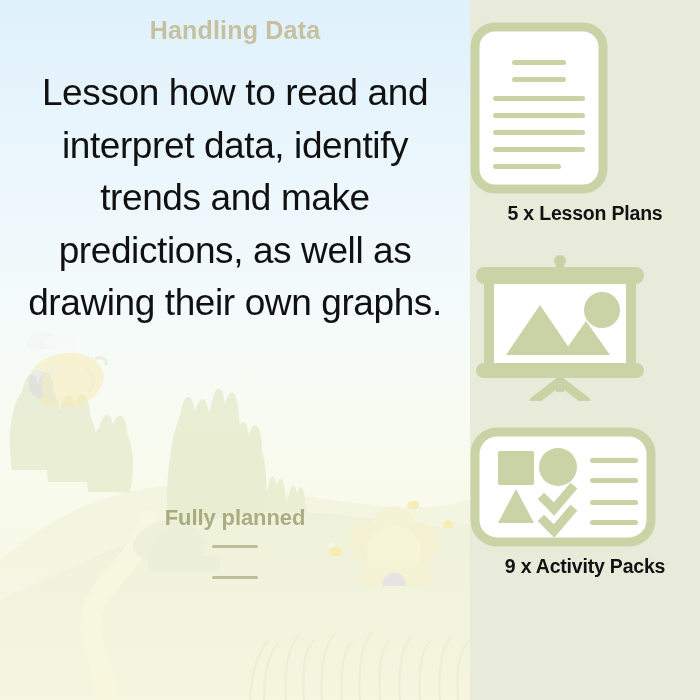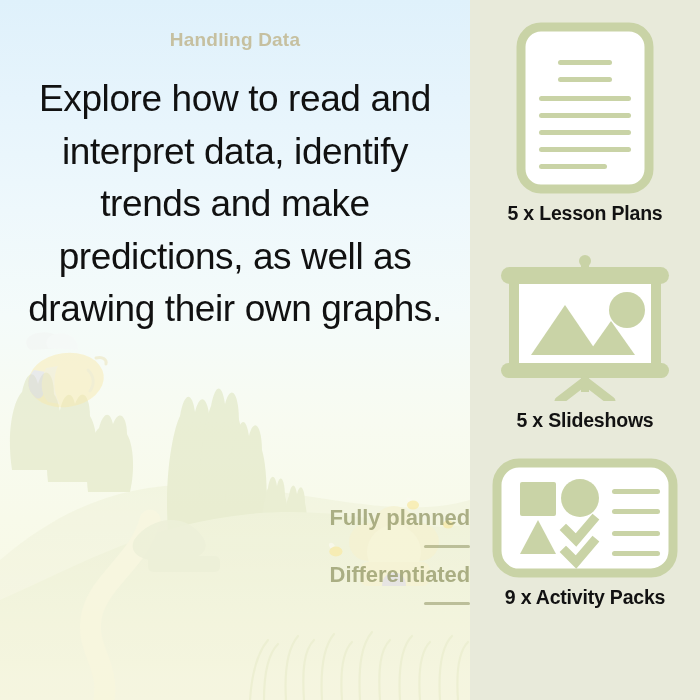--- a/index.html
+++ b/index.html
@@ -47,22 +47,22 @@
 
   .left-content {
     position: absolute;
     inset: 0;
     display: flex;
     flex-direction: column;
     align-items: center;
   }
 
   .poster-title {
-    margin-top: 29px;
-    font-size: 19px;
+    margin-top: 16px;
+    font-size: 25px;
     font-weight: bold;
     letter-spacing: 0.2px;
     color: #c6c0a0;
     text-align: center;
   }
 
   .description {
     margin-top: 22px;
     width: 420px;
     text-align: center;
@@ -73,21 +73,21 @@
     letter-spacing: -0.4px;
   }
 
   .features {
     position: absolute;
     left: 0;
     right: 0;
     top: 505px;
     display: flex;
     flex-direction: column;
-    align-items: flex-end;
+    align-items: center;
   }
   .feature-line {
     font-size: 22px;
     font-weight: bold;
     color: #8f9462;
     opacity: 0.72;
     letter-spacing: -0.1px;
     text-align: center;
   }
   .feature-divider {
@@ -108,21 +108,20 @@
     flex-direction: column;
     align-items: center;
     justify-content: flex-start;
     padding-top: 22px;
     box-sizing: border-box;
   }
 
   .resource-item {
     display: flex;
     flex-direction: column;
-    align-items: center;
     width: 100%;
   }
   .resource-item.item-lesson  { margin-bottom: 26px; }
   .resource-item.item-slides  { margin-bottom: 26px; }
 
   .resource-label {
     font-size: 19.5px;
     font-weight: 600;
     color: #121212;
     text-align: center;
@@ -239,27 +238,26 @@
         <path d="M30,36 C 22,44 22,56 32,64 C 40,68 44,50 42,38 Z" fill="#d9d6e0"></path>
         <path d="M42,34 C 36,48 36,58 44,68 L56,70 C 48,56 50,40 54,32 Z" fill="#efe6c2"></path>
         <path d="M84,36 C 90,42 91,50 86,57" stroke="#eadfae" stroke-width="3" fill="none" stroke-linecap="round"></path>
         <path d="M92,24 C 99,22 103,26 102,30" stroke="#eadfae" stroke-width="3" fill="none" stroke-linecap="round"></path>
       </g>
     </svg>
 
     <div class="left-content">
       <div class="poster-title">Handling Data</div>
 
-      <div class="description">Explore how to read and interpret data, identify trends and make predictions, as well as drawing their own graphs.</div>
+      <div class="description">Lesson how to read and interpret data, identify trends and make predictions, as well as drawing their own graphs.</div>
     </div>
 
     <div class="features">
       <div class="feature-line">Fully planned</div>
       <div class="feature-divider"></div>
-      <div class="feature-line">Differentiated</div>
       <div class="feature-divider"></div>
     </div>
   </div>
 
   <div class="right-panel">
 
     <div class="resource-item item-lesson">
       <div class="icon-box">
         <svg width="138" height="172" viewBox="0 0 138 172">
           <rect x="5" y="5" width="128" height="162" rx="20" ry="20" fill="#ffffff" stroke="#c9d3a6" stroke-width="9"></rect>
@@ -294,21 +292,20 @@
           <path d="M36,104 L70,54 L104,104 Z" fill="#c9d3a6"></path>
           <path d="M92,104 L116,70 L140,104 Z" fill="#c9d3a6"></path>
 
           <rect x="6" y="112" width="168" height="15" rx="7.5" fill="#c9d3a6"></rect>
 
           <rect x="86" y="127" width="8" height="14" fill="#c9d3a6"></rect>
           <path d="M90,130 L64,150" stroke="#c9d3a6" stroke-width="9" stroke-linecap="round" fill="none"></path>
           <path d="M90,130 L116,150" stroke="#c9d3a6" stroke-width="9" stroke-linecap="round" fill="none"></path>
         </svg>
       </div>
-      <div class="resource-label">5 x Slideshows</div>
     </div>
 
     <div class="resource-item item-activity">
       <div class="icon-box">
         <svg width="186" height="120" viewBox="0 0 186 120">
           <rect x="5" y="5" width="176" height="110" rx="22" ry="22" fill="#ffffff" stroke="#c9d3a6" stroke-width="9"></rect>
           <g fill="#c9d3a6">
 
             <rect x="28" y="24" width="36" height="34" rx="2"></rect>
             <path d="M28,96 L46,62 L64,96 Z"></path>

